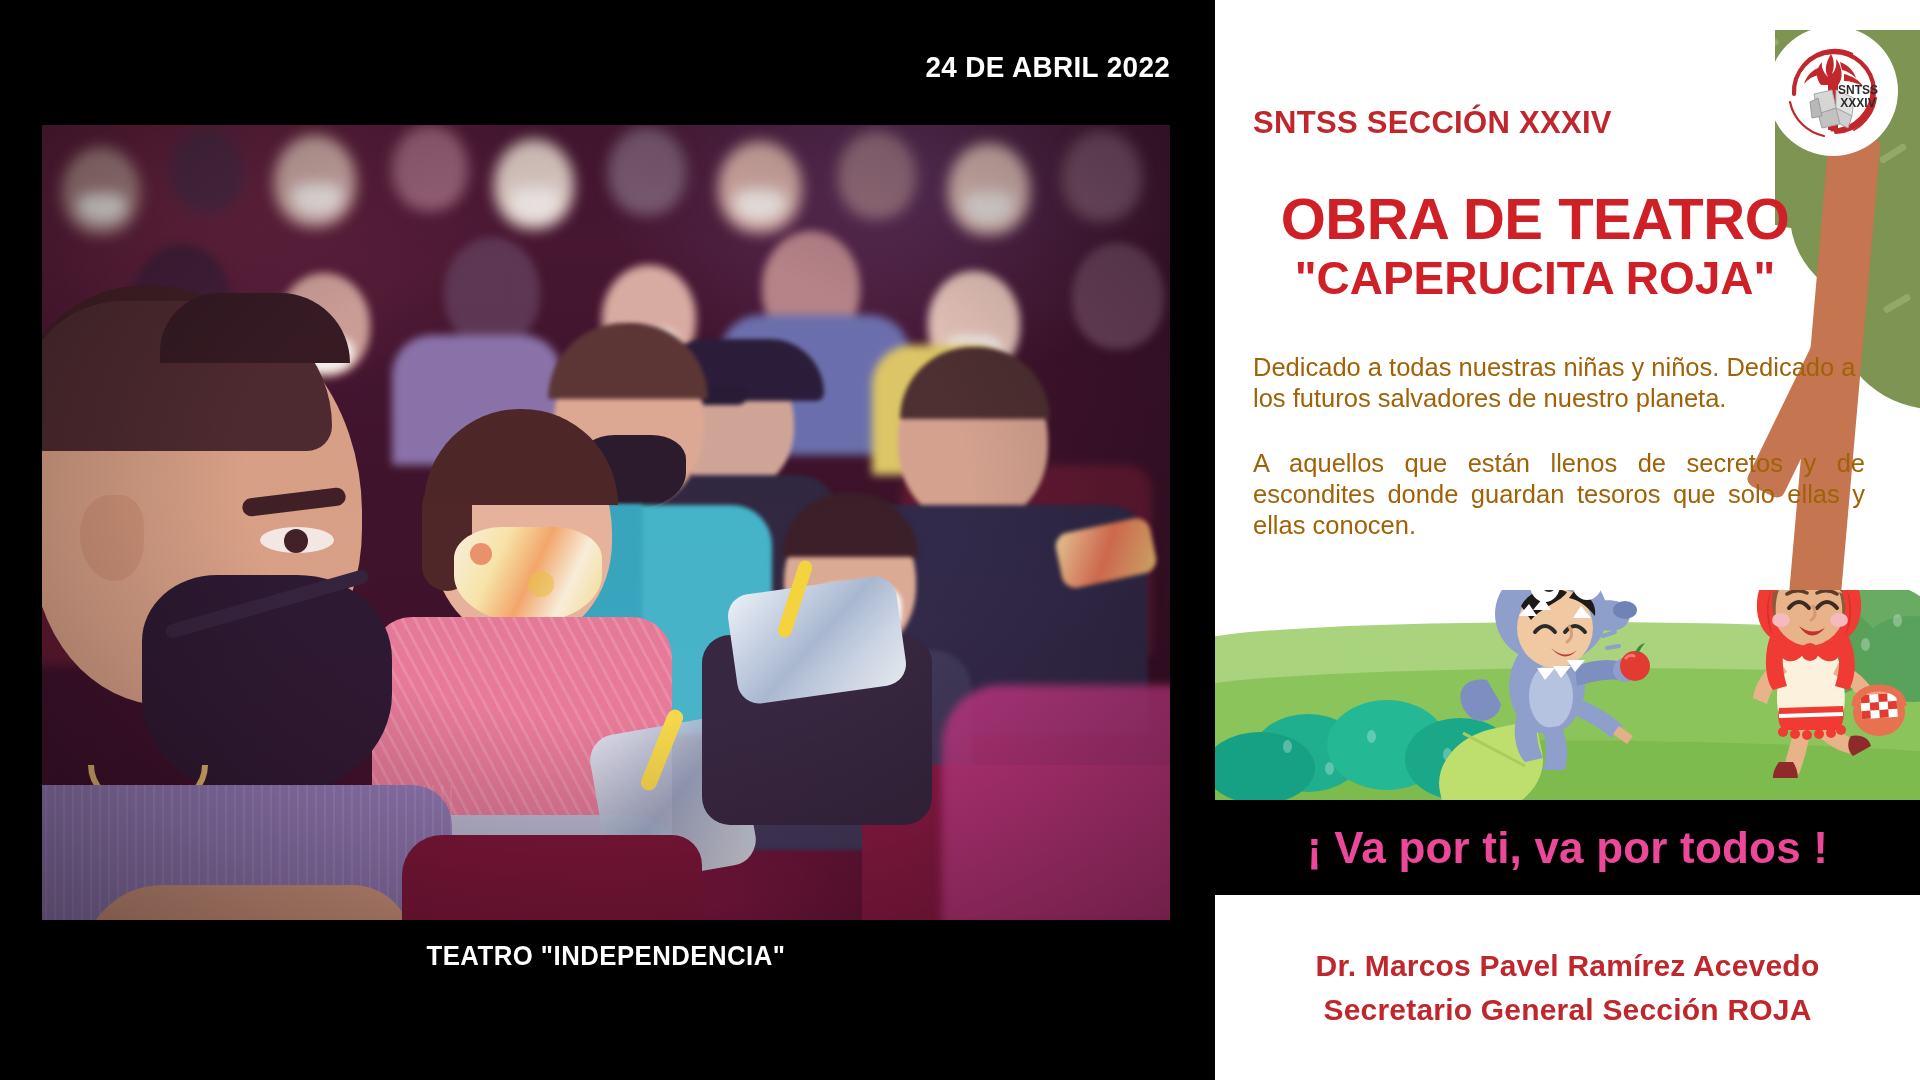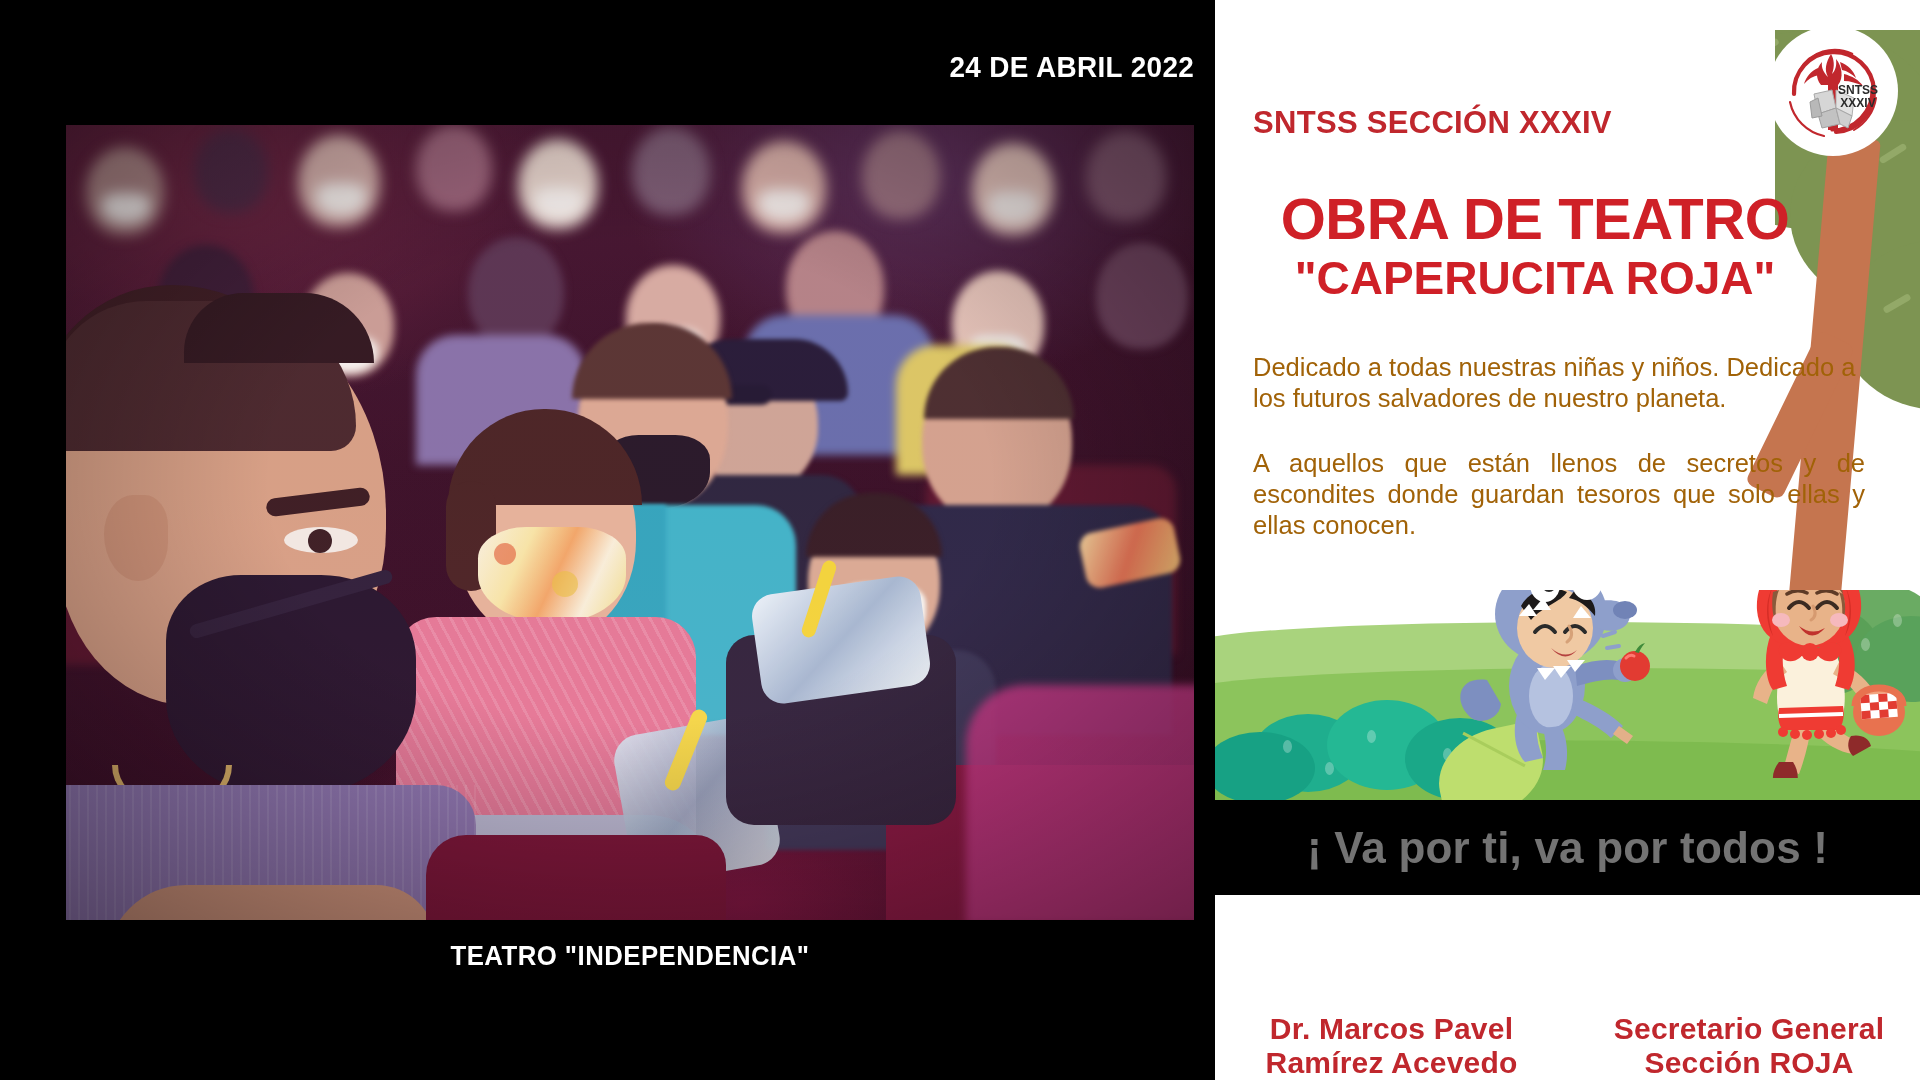--- a/index.html
+++ b/index.html
@@ -8,21 +8,20 @@
   body {
     background:#000;
     font-family:"Liberation Sans", sans-serif;
     position:relative;
   }
 
   
   #left-panel{
     position:absolute; left:0; top:0; width:1215px; height:1080px;
     background:#000;
-    margin-left:24px;
   }
   #event-date{
     position:absolute; right:45px; top:50px;
     color:#fff; font-weight:bold; font-size:30px;
     letter-spacing:0.4px;
     font-family:"Liberation Sans", sans-serif;
     transform:scaleX(0.93); transform-origin:right center;
     white-space:nowrap;
   }
   #audience-photo{
@@ -97,27 +96,27 @@
   .grass{position:absolute;}
   .bush{position:absolute;border-radius:50%;}
   .bush-dot{position:absolute;background:rgba(255,255,255,.28);border-radius:50%;}
 
   #tagline-bar{
     position:absolute; left:0; top:800px; width:705px; height:95px;
     background:#000;
     display:flex; align-items:center; justify-content:center;
   }
   #tagline{
-    color:#737373; font-weight:bold; font-size:44px; letter-spacing:0.2px;
+    color:#ec4899; font-weight:bold; font-size:44px; letter-spacing:0.2px;
     white-space:nowrap;
   }
   #signature-block{
     position:absolute; left:0; top:895px; width:705px; height:185px;
     background:#fff;
-    display:flex; flex-direction:row; align-items:flex-end; justify-content:center;
+    display:flex; flex-direction:column; align-items:center; justify-content:center;
     gap:10px;
   }
   .sig-line{
     color:#c0272d; font-weight:bold; font-size:30px; text-align:center;
     letter-spacing:0.2px;
   }
 </style>
 </head>
 <body>
 

